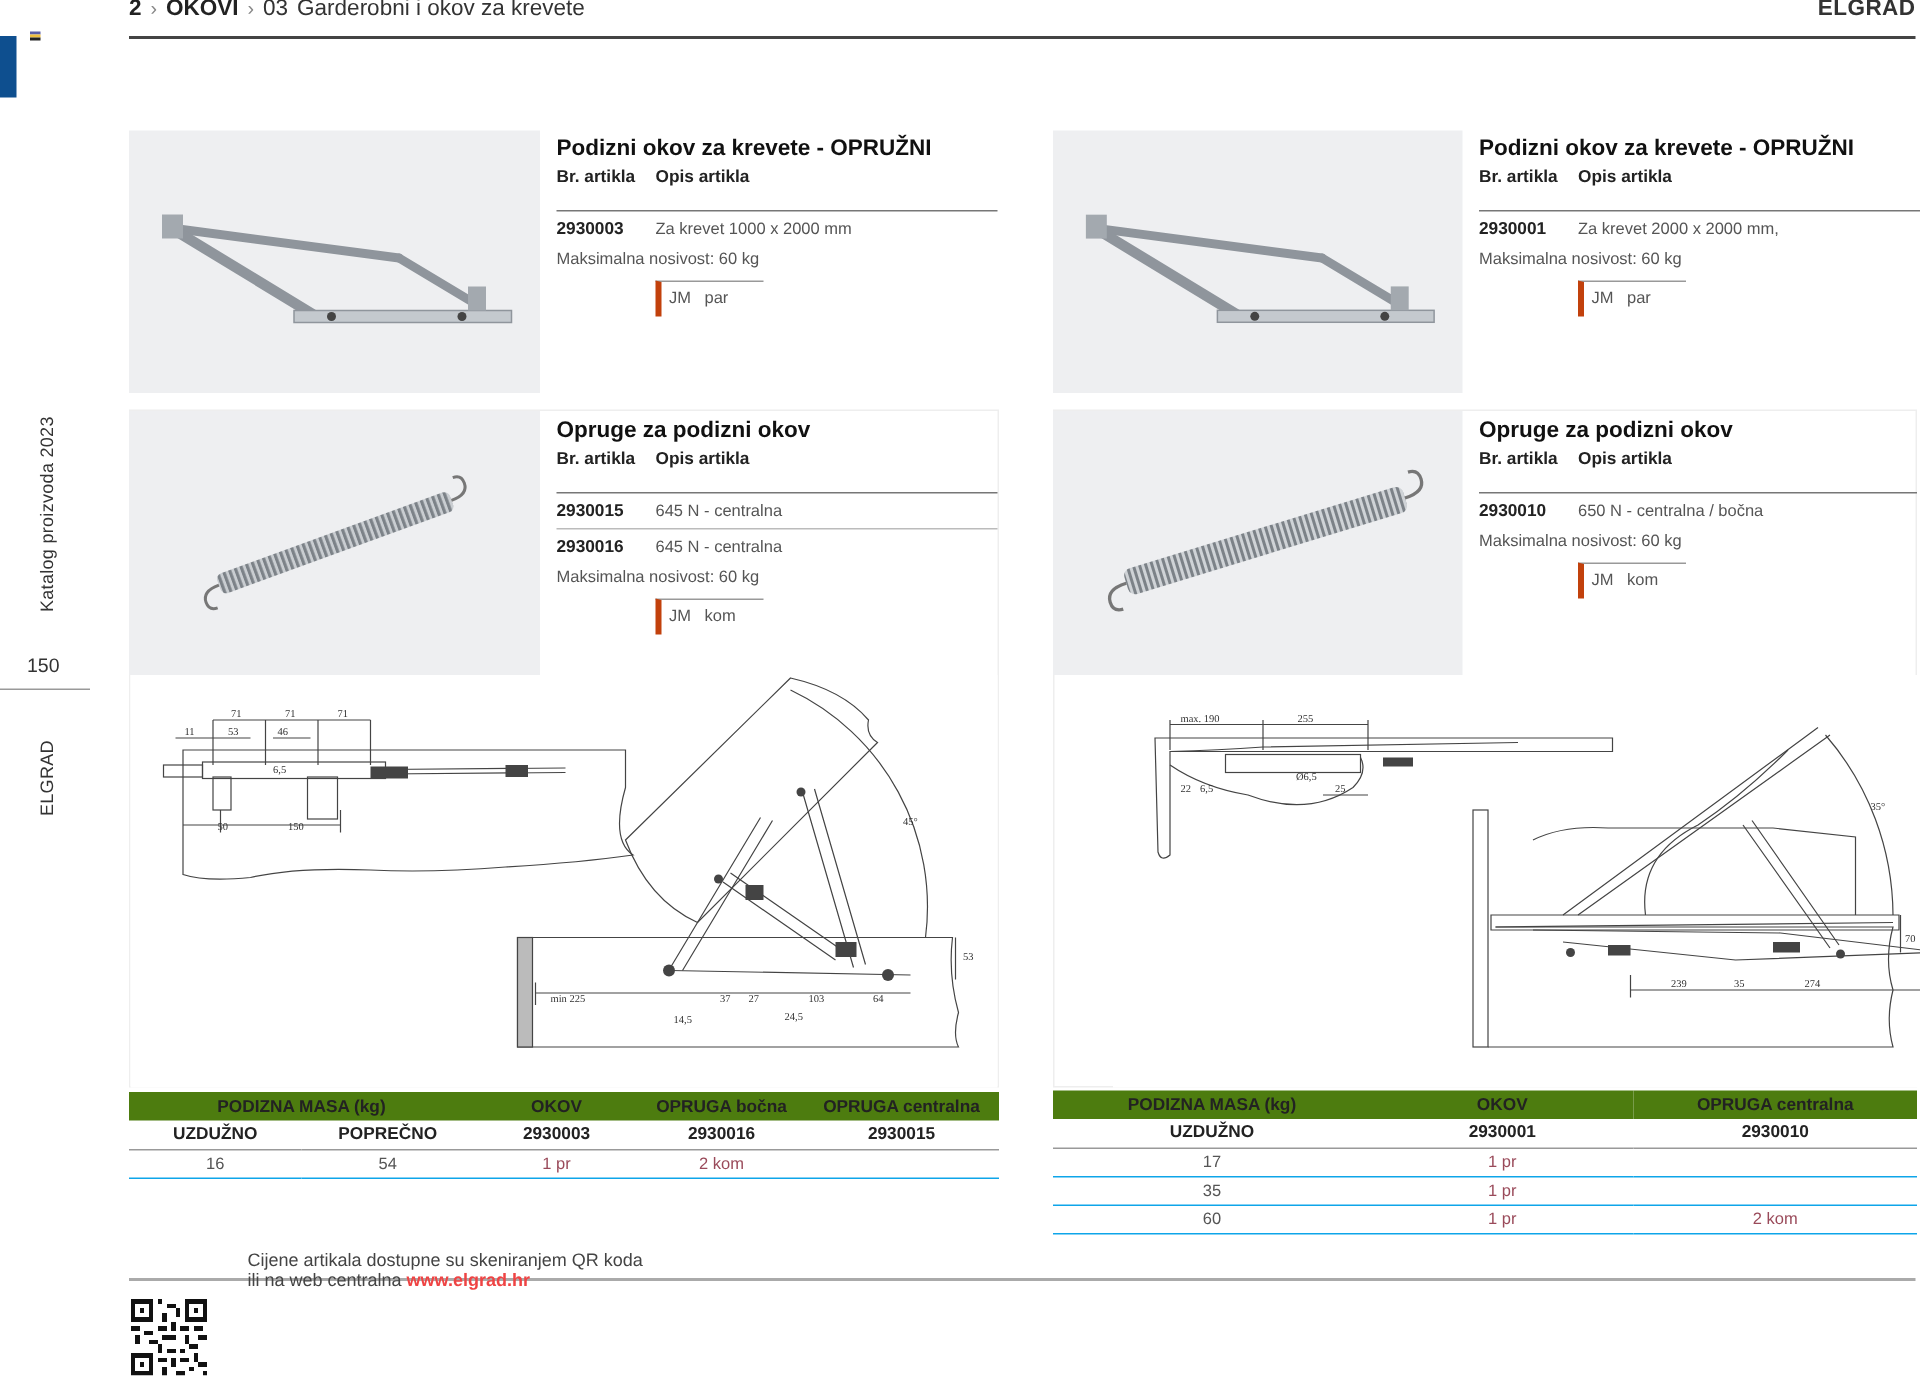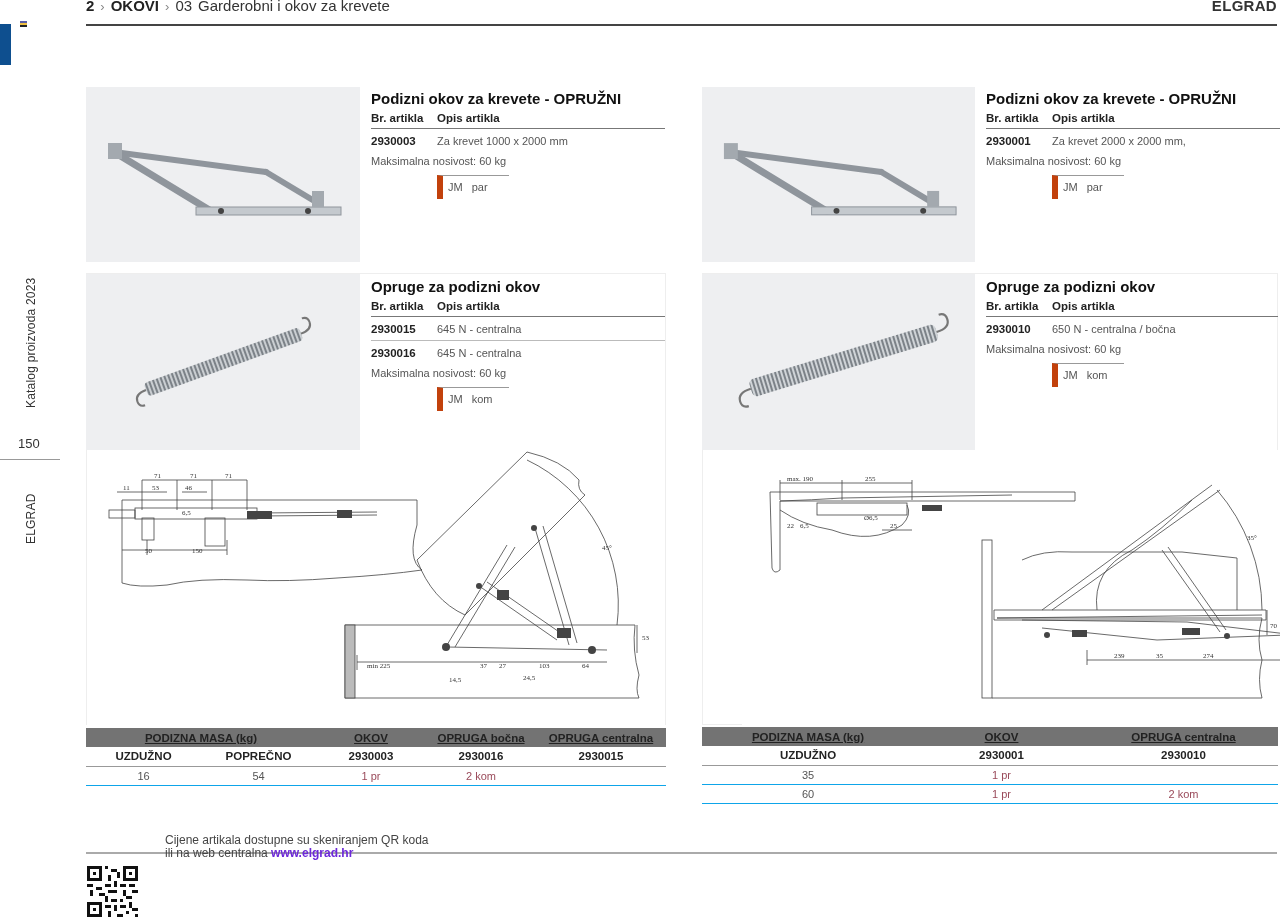--- a/index.html
+++ b/index.html
@@ -18,45 +18,45 @@
   .breadcrumb { position: absolute; left: 86px; top: -3px; font-size: 15px; color: #333; display: flex; align-items: baseline; gap: 6px; }
   .breadcrumb .b { font-weight: bold; color: #222; }
   .breadcrumb .sep { color: #888; font-size: 13px; }
   .brand { position: absolute; right: 3px; top: -3px; font-size: 15px; font-weight: bold; color: #333; letter-spacing: 0.3px; }
   .header-rule { position: absolute; left: 86px; right: 3px; top: 24px; height: 2px; background: #444; }
 
   
   .photo { position: absolute; background: #eeeff1; overflow: hidden; }
   .pinfo { position: absolute; }
   .pinfo h2 { font-size: 15px; font-weight: bold; color: #111; margin-bottom: 5px; }
-  .pinfo .thead { display: flex; font-size: 11.5px; font-weight: bold; color: #222; padding-bottom: 4px; border-bottom: 1px solid #777; }
+  .pinfo .thead { display: flex; font-size: 11.5px; font-weight: bold; color: #222; padding-bottom: 16px; border-bottom: 1px solid #777; }
   .pinfo .thead span:first-child { width: 66px; }
   .pinfo .trow { display: flex; font-size: 11px; color: #555; padding: 6px 0 5px; border-bottom: 1px solid #bbb; }
   .pinfo .trow.last { border-bottom: none; }
   .pinfo .trow span:first-child { width: 66px; font-weight: bold; color: #222; font-size: 11.5px; }
   .pinfo .note { font-size: 11px; color: #555; margin-top: 3px; }
-  .pinfo .jm { margin-left: 66px; margin-top: 8px; width: 72px; height: 24px; border-left: 6px solid #c2410c; border-top: 1px solid #999; font-size: 11px; color: #555; padding: 5px 0 0 5px; display: flex; gap: 9px; }
+  .pinfo .jm { margin-left: 66px; margin-top: 8px; width: 72px; height: 24px; border-left: 4px solid #c2410c; border-top: 1px solid #999; font-size: 11px; color: #555; padding: 5px 0 0 5px; display: flex; gap: 9px; }
   .panel-frame { position: absolute; border: 1px solid #eee; }
 
   
   .drawing { position: absolute; background: #fff; }
 
   
   .ltable { position: absolute; border-collapse: collapse; font-size: 11.5px; }
   .ltable th { font-weight: bold; color: #222; text-align: center; height: 19px; }
-  .ltable thead tr.r1 th { background: #737373; text-decoration: underline; }
+  .ltable thead tr.r1 th { background: #4d7c0f; }
   .ltable thead tr.r2 th { border-bottom: 1px solid #999; }
   .ltable td { text-align: center; height: 19px; color: #555; border-bottom: 1px solid #0ea5e9; font-size: 11px; }
   .ltable td.acc { color: #9a4a5a; }
 
   
   .footer-rule { position: absolute; left: 86px; right: 3px; top: 852px; height: 2px; background: #aaa; }
   .qr { position: absolute; left: 87px; top: 866px; width: 51px; height: 51px; }
   .footer-text { position: absolute; left: 165px; top: 834px; font-size: 12px; color: #444; line-height: 13px; }
-  .footer-text b { color: #6d28d9; }
+  .footer-text b { color: #ef4444; }
 </style>
 </head>
 <body>
 
 <div class="edge-tab"></div>
 <div class="flag">
   <i style="background:#5b5fa8"></i>
     <i style="background:#f0c040"></i>
     <i style="background:#222"></i>
 </div>
@@ -364,20 +364,25 @@
       <th>OPRUGA centralna</th>
     </tr>
     <tr class="r2">
       <th>UZDUŽNO</th>
       <th>2930001</th>
       <th>2930010</th>
     </tr>
   </thead>
   <tbody>
     <tr>
+      <td>17</td>
+      <td class="acc">1 pr</td>
+      <td class="acc"></td>
+    </tr>
+    <tr>
       <td>35</td>
       <td class="acc">1 pr</td>
       <td class="acc"></td>
     </tr>
     <tr>
       <td>60</td>
       <td class="acc">1 pr</td>
       <td class="acc">2 kom</td>
     </tr>
   </tbody>

